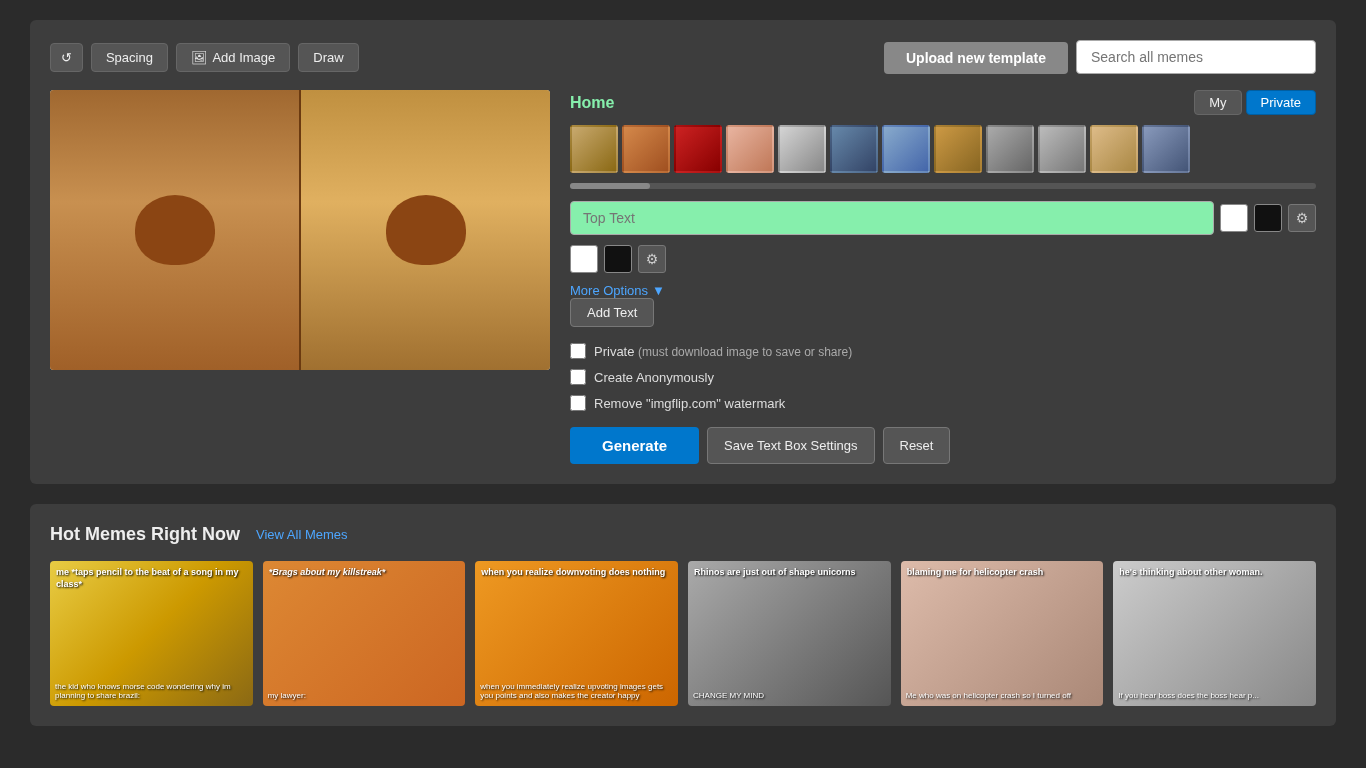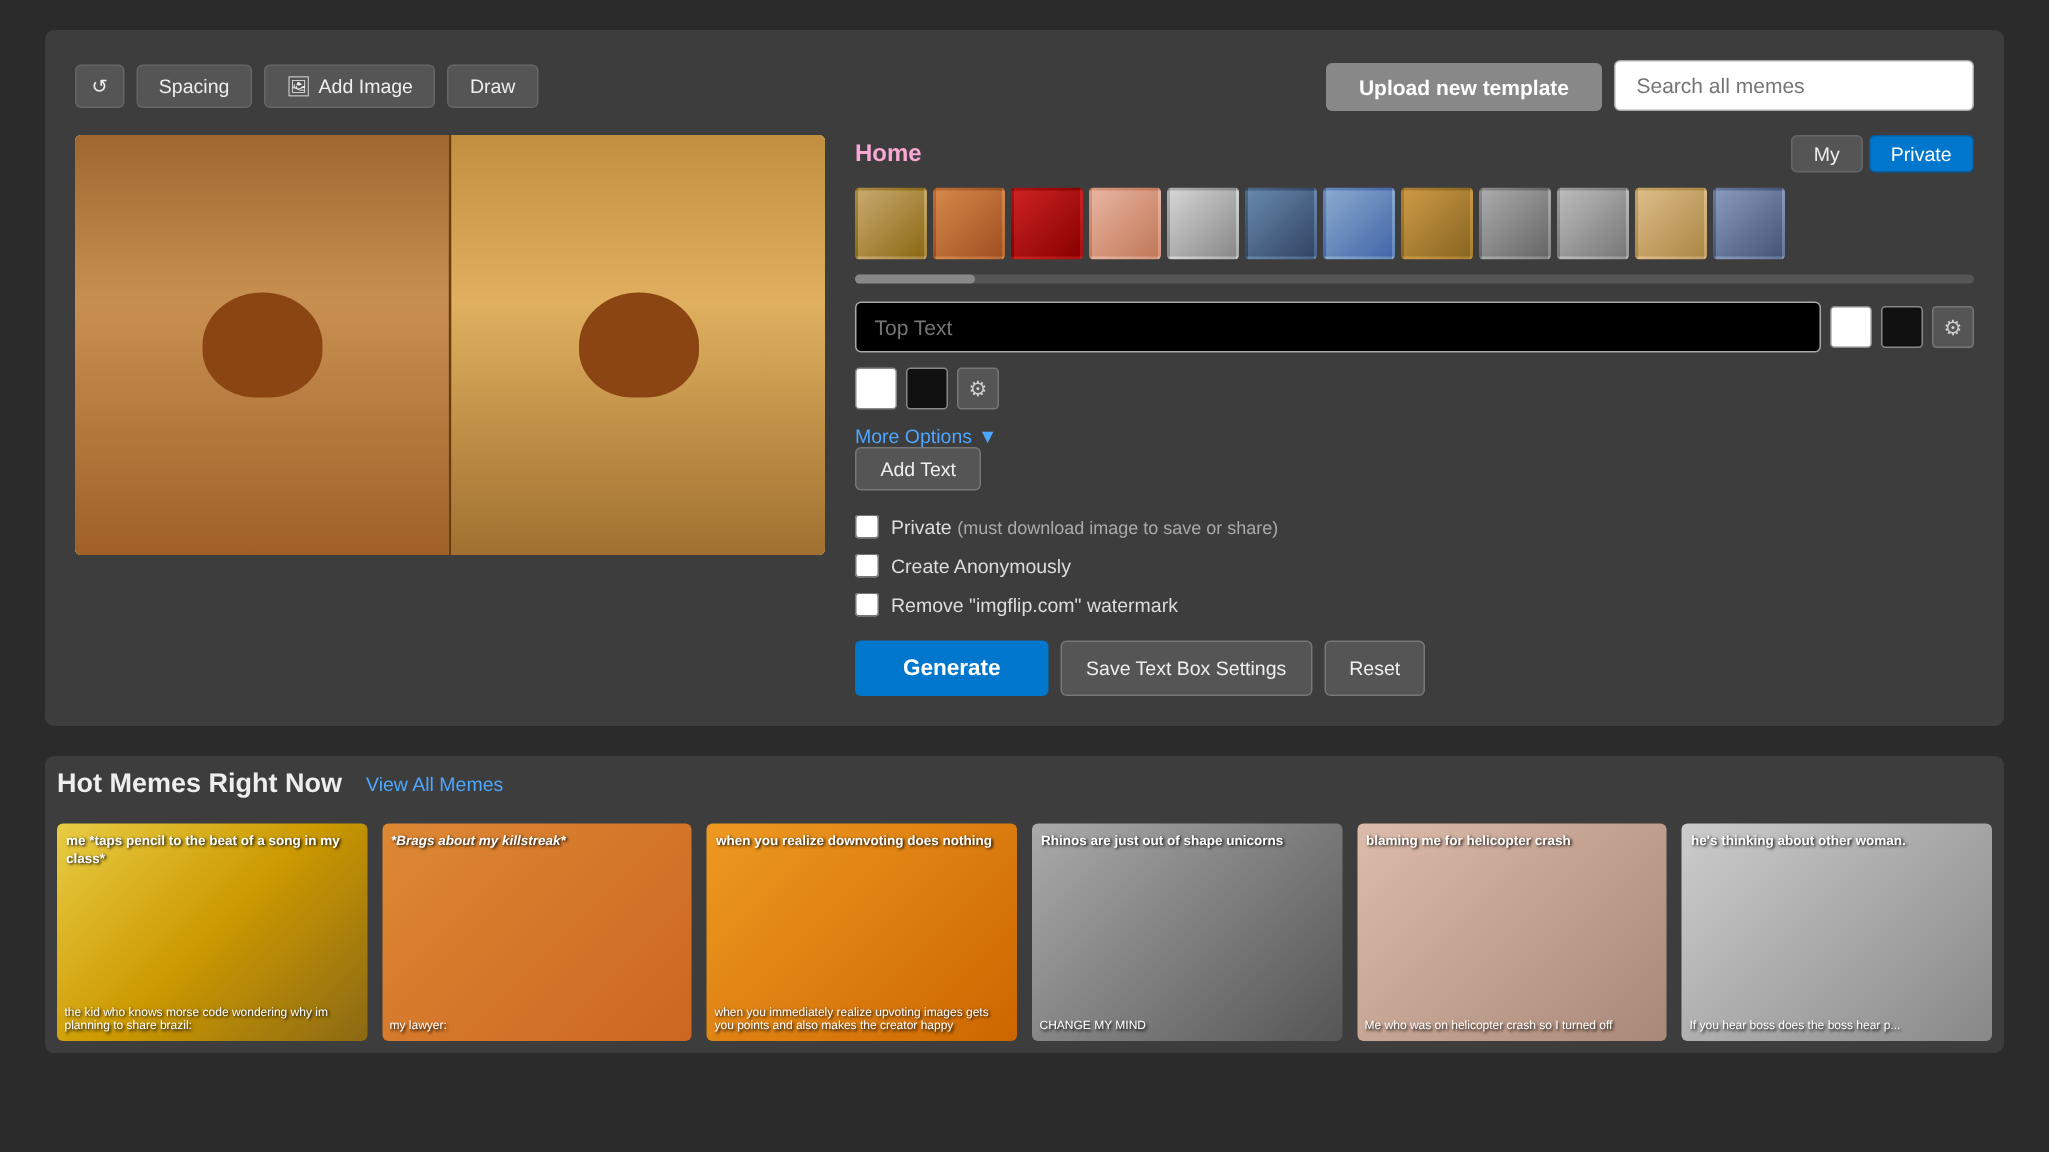--- a/index.html
+++ b/index.html
@@ -92,21 +92,21 @@
 
     .home-header {
       display: flex;
       align-items: center;
       justify-content: space-between;
       margin-bottom: 10px;
     }
 
     .home-title {
       font-size: 16px;
-      color: #f9a8d4;
+      color: #86efac;
       font-weight: bold;
     }
 
     .tab-group {
       display: flex;
       gap: 4px;
     }
 
     .tab-btn {
       background: #555;
@@ -168,21 +168,21 @@
 
     .text-field-row {
       display: flex;
       align-items: center;
       gap: 6px;
       margin-bottom: 10px;
     }
 
     .text-field {
       flex: 1;
-      background: #000000;
+      background: #86efac;
       color: #666;
       border: 1px solid #aaa;
       border-radius: 4px;
       padding: 8px 12px;
       font-size: 14px;
     }
 
     .color-swatch {
       width: 28px;
       height: 28px;
@@ -293,21 +293,21 @@
       border-radius: 4px;
       padding: 10px 16px;
       cursor: pointer;
       font-size: 13px;
     }
 
     
     .hot-memes-section {
       background: #3d3d3d;
       border-radius: 6px;
-      padding: 8px;
+      padding: 20px;
     }
 
     .hot-memes-header {
       display: flex;
       align-items: center;
       gap: 16px;
       margin-bottom: 16px;
     }
 
     .hot-memes-title {

